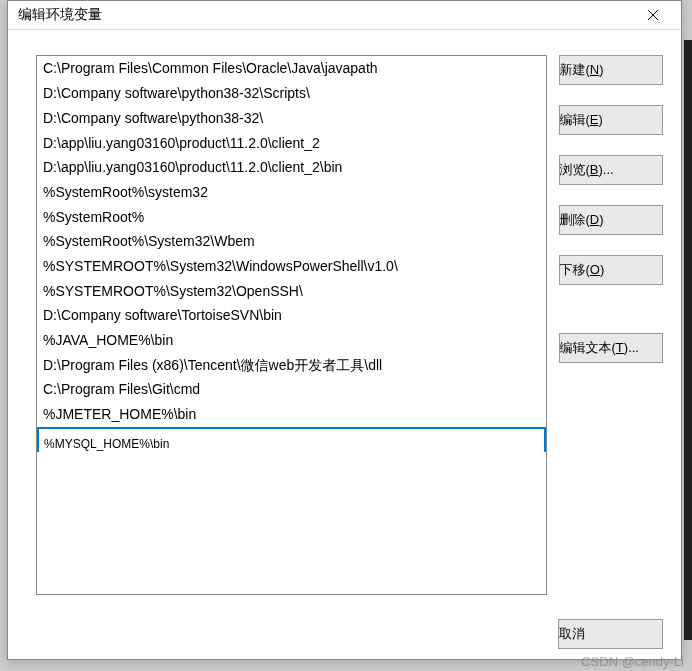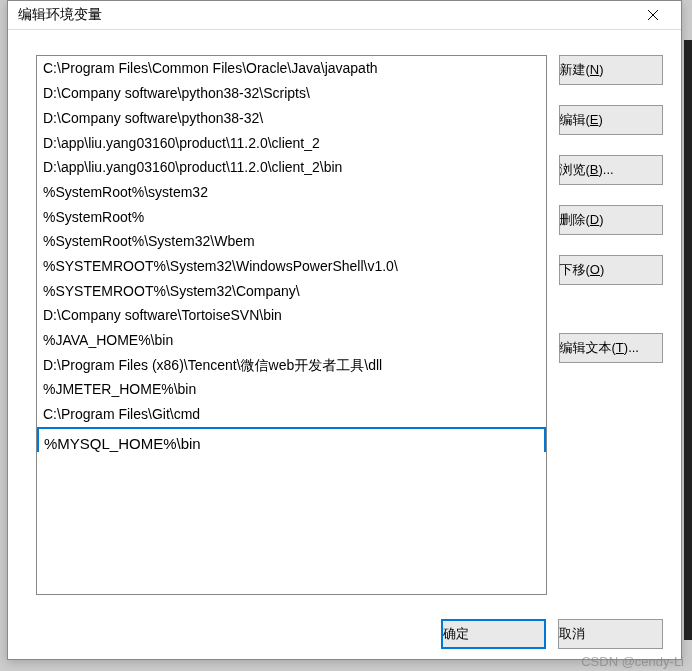--- a/index.html
+++ b/index.html
@@ -87,21 +87,21 @@
       background: #0078d7;
       padding: 0;
       height: 25px;
       display: flex;
     }
     .edit-input {
       flex: 1;
       height: 32px;
       border: 1px solid #0078d7;
       font-family: inherit;
-      font-size: 15px;
+      font-size: 12px;
       padding: 0 5px;
       outline: none;
       background: #fff;
       margin: 1px;
     }
     .button-col {
       width: 105px;
       display: flex;
       flex-direction: column;
     }
@@ -162,40 +162,39 @@
     <div class="listbox">
       <div class="list-item">C:\Program Files\Common Files\Oracle\Java\javapath</div>
       <div class="list-item">D:\Company software\python38-32\Scripts\</div>
       <div class="list-item">D:\Company software\python38-32\</div>
       <div class="list-item">D:\app\liu.yang03160\product\11.2.0\client_2</div>
       <div class="list-item">D:\app\liu.yang03160\product\11.2.0\client_2\bin</div>
       <div class="list-item">%SystemRoot%\system32</div>
       <div class="list-item">%SystemRoot%</div>
       <div class="list-item">%SystemRoot%\System32\Wbem</div>
       <div class="list-item">%SYSTEMROOT%\System32\WindowsPowerShell\v1.0\</div>
-      <div class="list-item">%SYSTEMROOT%\System32\Company\</div>
+      <div class="list-item">%SYSTEMROOT%\System32\OpenSSH\</div>
       <div class="list-item">D:\Company software\TortoiseSVN\bin</div>
       <div class="list-item">%JAVA_HOME%\bin</div>
       <div class="list-item">D:\Program Files (x86)\Tencent\微信web开发者工具\dll</div>
+      <div class="list-item">C:\Program Files\Git\cmd</div>
       <div class="list-item">%JMETER_HOME%\bin</div>
-      <div class="list-item">C:\Program Files\Git\cmd</div>
       <div class="list-item editing">
         <input class="edit-input" value="%MYSQL_HOME%\bin" style="">
       </div>
     </div>
 
     <div class="button-col">
       <button class="btn"><span>新建(</span><span class="accel">N</span><span>)</span></button>
       <button class="btn gap-sm"><span>编辑(</span><span class="accel">E</span><span>)</span></button>
       <button class="btn gap-sm"><span>浏览(</span><span class="accel">B</span><span>)...</span></button>
       <button class="btn gap-sm"><span>删除(</span><span class="accel">D</span><span>)</span></button>
       <button class="btn gap-sm"><span>下移(</span><span class="accel">O</span><span>)</span></button>
       <button class="btn gap-lg"><span>编辑文本(</span><span class="accel">T</span><span>)...</span></button>
     </div>
   </div>
 
   <div class="footer">
-    <button class="btn primary">确定</button>
     <button class="btn">取消</button>
   </div>
 </div>
 
 <div class="watermark">CSDN @cendy-Li</div>
 
 </body></html>

